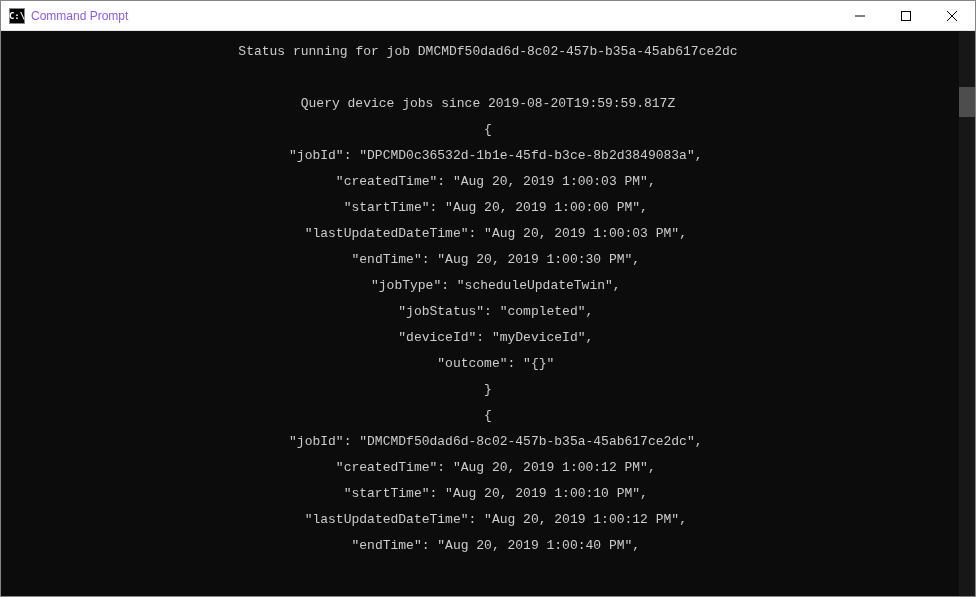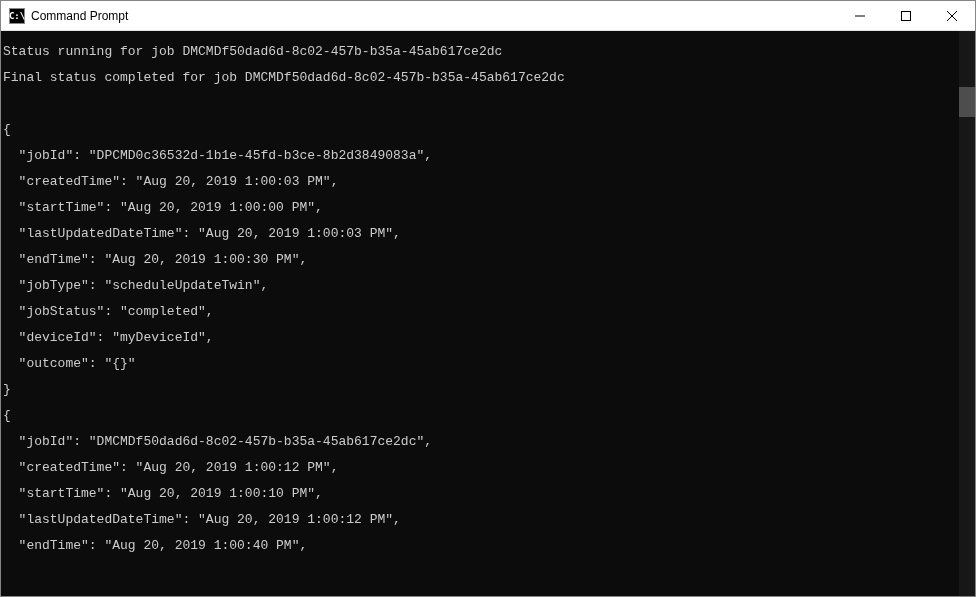--- a/index.html
+++ b/index.html
@@ -35,21 +35,21 @@
       justify-content: center;
       font-size: 9px;
       font-family: monospace;
       background: #000;
       color: #fff;
       font-weight: bold;
       border: 1px solid #888;
     }
     .title-text {
       font-size: 12px;
-      color: #000000;
+      color: #8b5cf6;
       flex: 1;
     }
     .win-controls {
       display: flex;
       height: 100%;
     }
     .win-btn {
       width: 46px;
       height: 100%;
       display: flex;
@@ -63,20 +63,21 @@
       flex: 1;
       background: #0c0c0c;
       color: #cccccc;
       font-family: Consolas, 'Courier New', monospace;
       font-size: 13px;
       line-height: 13px;
       padding: 1px 2px;
       overflow-y: auto;
       white-space: pre;
       position: relative;
+      text-align: center;
     }
     .scrollbar {
       position: absolute;
       right: 0;
       top: 0;
       width: 16px;
       height: 100%;
       background: #171717;
     }
     .scroll-thumb {
@@ -110,22 +111,22 @@
       <div class="win-btn close">
         <svg width="10" height="10" viewBox="0 0 10 10">
             <line x1="0" y1="0" x2="10" y2="10" stroke="currentColor" stroke-width="1"></line>
             <line x1="10" y1="0" x2="0" y2="10" stroke="currentColor" stroke-width="1"></line>
           </svg>
       </div>
     </div>
   </div>
   <div class="terminal">
 <span class="line">Status running for job DMCMDf50dad6d-8c02-457b-b35a-45ab617ce2dc</span>
-<span class="line">Final status completed for job DMCMDf50dad6d-8c02-457b-b35a-45ab617ce2dc</span>
 <span class="line"></span>
+<span class="line">Query device jobs since 2019-08-20T19:59:59.817Z</span>
 <span class="line">{</span>
 <span class="line">  "jobId": "DPCMD0c36532d-1b1e-45fd-b3ce-8b2d3849083a",</span>
 <span class="line">  "createdTime": "Aug 20, 2019 1:00:03 PM",</span>
 <span class="line">  "startTime": "Aug 20, 2019 1:00:00 PM",</span>
 <span class="line">  "lastUpdatedDateTime": "Aug 20, 2019 1:00:03 PM",</span>
 <span class="line">  "endTime": "Aug 20, 2019 1:00:30 PM",</span>
 <span class="line">  "jobType": "scheduleUpdateTwin",</span>
 <span class="line">  "jobStatus": "completed",</span>
 <span class="line">  "deviceId": "myDeviceId",</span>
 <span class="line">  "outcome": "{}"</span>

